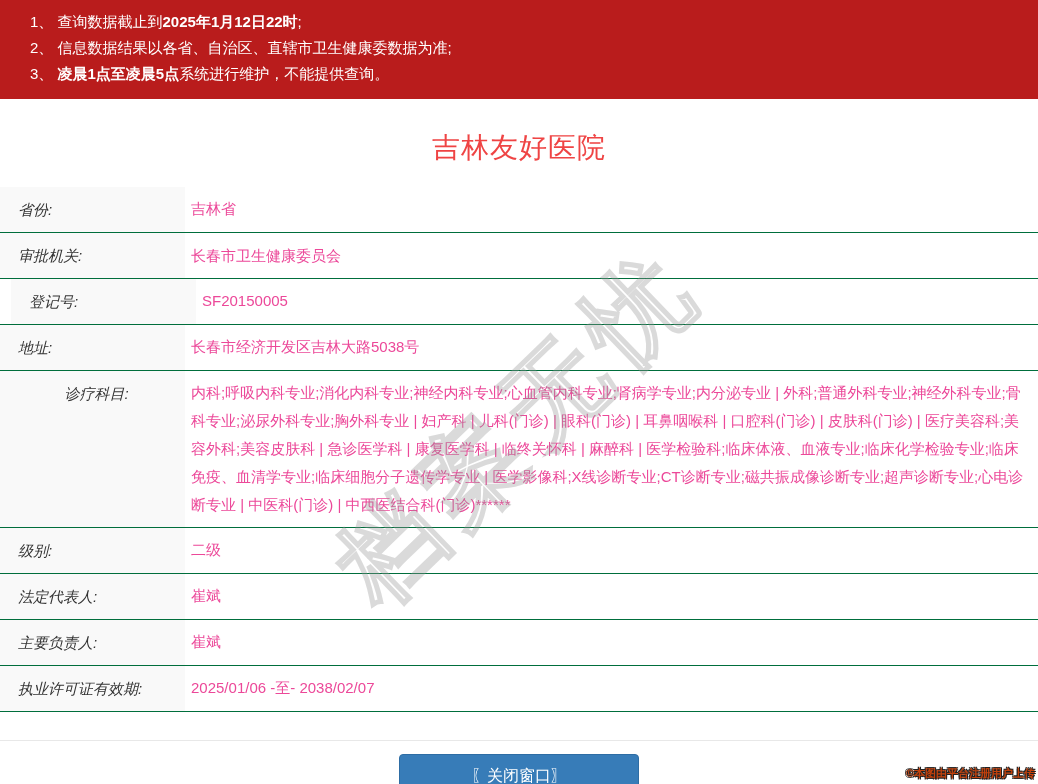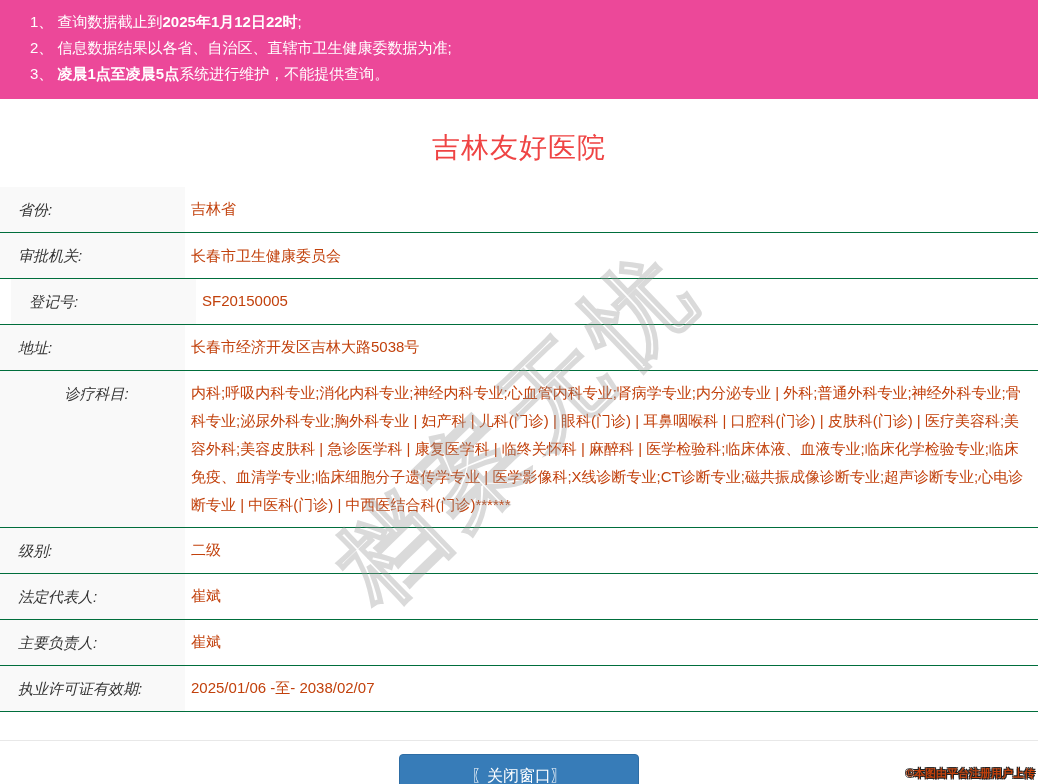--- a/index.html
+++ b/index.html
@@ -36,21 +36,21 @@
   }
   .cell-label{
     flex:0 0 185px;box-sizing:border-box;
     background:#f9f9f9;
     padding:12px 10px 12px 18px;
     font-size:15px;line-height:21px;color:#333333;font-style:italic;
   }
   .cell-value{
     flex:1;box-sizing:border-box;
     padding:8px 14px 8px 6px;
-    font-size:15px;line-height:28px;color:#c2410c;
+    font-size:15px;line-height:28px;color:#ec4899;
     word-break:break-all;
   }
   
   .footer{
     margin-top:28px;
     border-top:1px solid #e8e8e8;
     padding-top:13px;
     text-align:center;
   }
   .close-btn{
@@ -75,21 +75,21 @@
     font-size:11px;font-weight:bold;color:#c2410c;
     text-shadow:-1px -1px 0 #222,1px -1px 0 #222,-1px 1px 0 #222,1px 1px 0 #222;
     pointer-events:none;z-index:6;
   }
 </style>
 </head>
 <body>
 
 <div class="page">
 
-  <div class="banner" style="background: #ec4899;">
+  <div class="banner" style="background: #b91c1c;">
     <ul id="notice-list">
         <li><span>1、 查询数据截止到</span><span class="b">2025年1月12日22时</span><span>;</span></li>
         <li><span>2、 信息数据结果以各省、自治区、直辖市卫生健康委数据为准;</span><span class="b"></span><span></span></li>
         <li><span>3、 </span><span class="b">凌晨1点至凌晨5点</span><span>系统进行维护，不能提供查询。</span></li>
       </ul>
   </div>
 
   <h1 class="title">吉林友好医院</h1>
 
   <div class="info-table" id="info-table">

